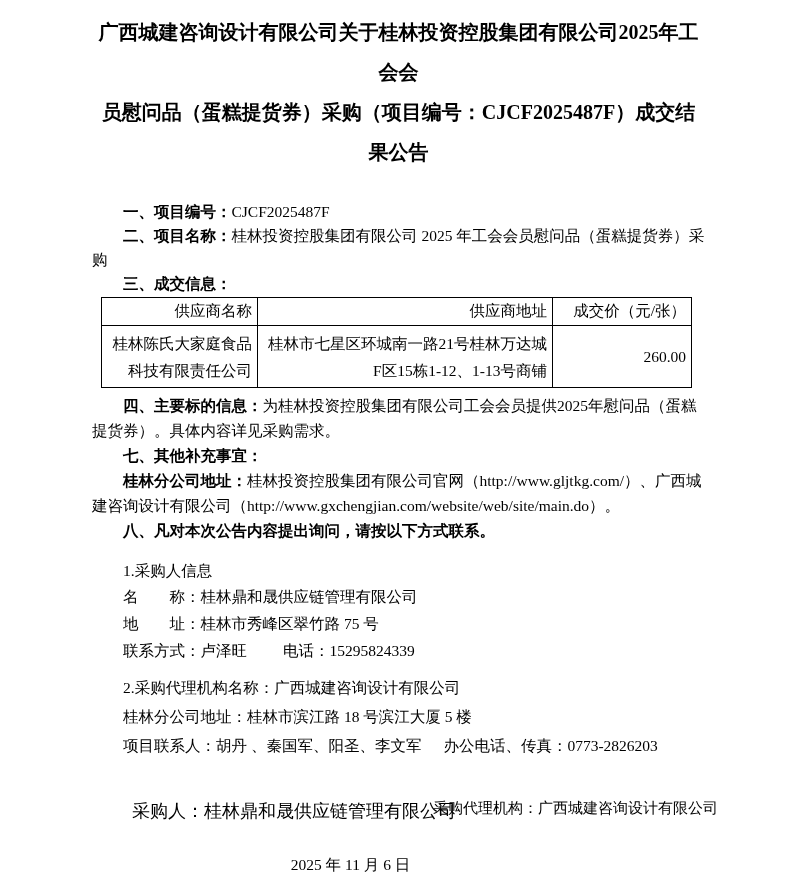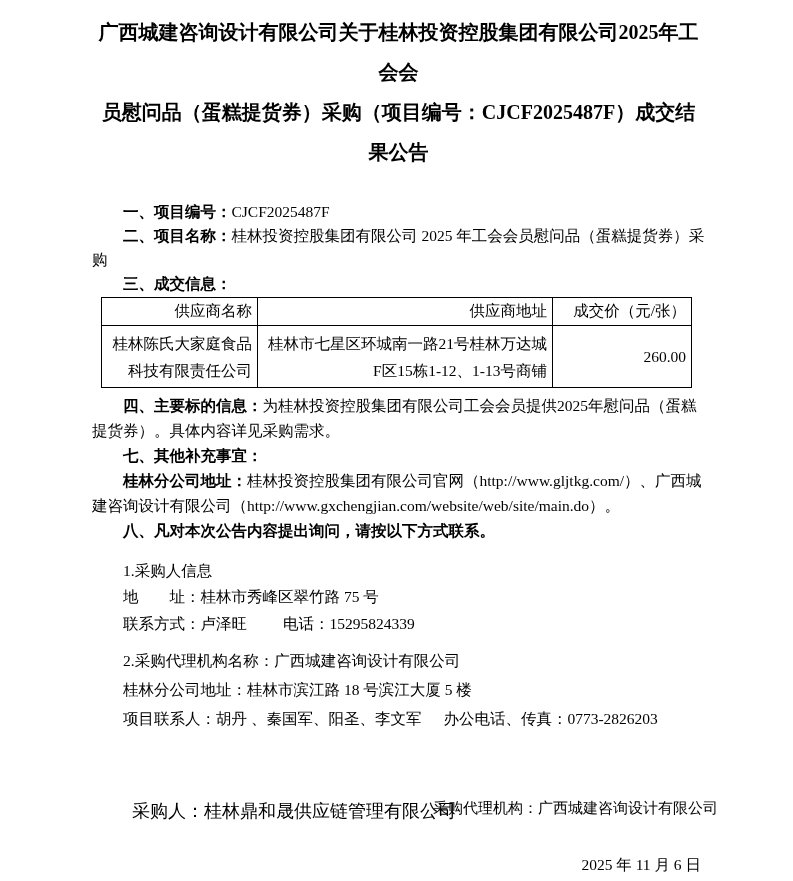--- a/index.html
+++ b/index.html
@@ -60,21 +60,21 @@
   .gap-md { display: inline-block; width: 36px; }
   .gap-sm { display: inline-block; width: 22px; }
 
   .footer-buyer  { position: absolute; top: 799px; left: 132px; font-size: 18px; }
   .footer-agency { position: absolute; top: 799px; left: 433px; font-size: 15px; }
   .doc-date {
     position: absolute;
     top: 855px;
     left: 0;
     width: 701px;
-    text-align: right;
+    text-align: center;
     font-size: 15.5px;
   }
 </style>
 </head>
 <body>
 
 <div class="page">
   <div class="content">
 
     <div class="title">
@@ -112,20 +112,21 @@
 
     <div class="body-text">
       <p class="p4 indent"><span class="b">四、主要标的信息：</span><span>为桂林投资控股集团有限公司工会会员提供2025年慰问品（蛋糕提货券）。具体内容详见采购需求。</span></p>
       <p class="p-line indent"><span class="b">七、其他补充事宜：</span></p>
       <p class="p-line indent"><span class="b">桂林分公司地址：</span><span>桂林投资控股集团有限公司官网（http://www.gljtkg.com/）、广西城建咨询设计有限公司（http://www.gxchengjian.com/website/web/site/main.do）。</span></p>
       <p class="p-line indent"><span class="b">八、凡对本次公告内容提出询问，请按以下方式联系。</span></p>
     </div>
 
     <div class="body-text">
       <p class="buyer-heading">1.采购人信息</p>
+      <p class="contact-line"><span>名　　称：</span><span>桂林鼎和晟供应链管理有限公司</span></p>
       <p class="contact-line"><span>地　　址：</span><span>桂林市秀峰区翠竹路 75 号</span></p>
       <p class="contact-line"><span>联系方式：</span><span>卢泽旺</span><span class="gap-md"></span><span>电话：</span><span>15295824339</span></p>
     </div>
 
     <div class="body-text agency-block">
       <p class="agency-line"><span>2.采购代理机构名称：</span><span>广西城建咨询设计有限公司</span></p>
       <p class="agency-line"><span>桂林分公司地址：</span><span>桂林市滨江路 18 号滨江大厦 5 楼</span></p>
       <p class="agency-line"><span>项目联系人：</span><span>胡丹 、秦国军、阳圣、李文军</span><span class="gap-sm"></span><span>办公电话、传真：</span><span>0773-2826203</span></p>
     </div>
 

